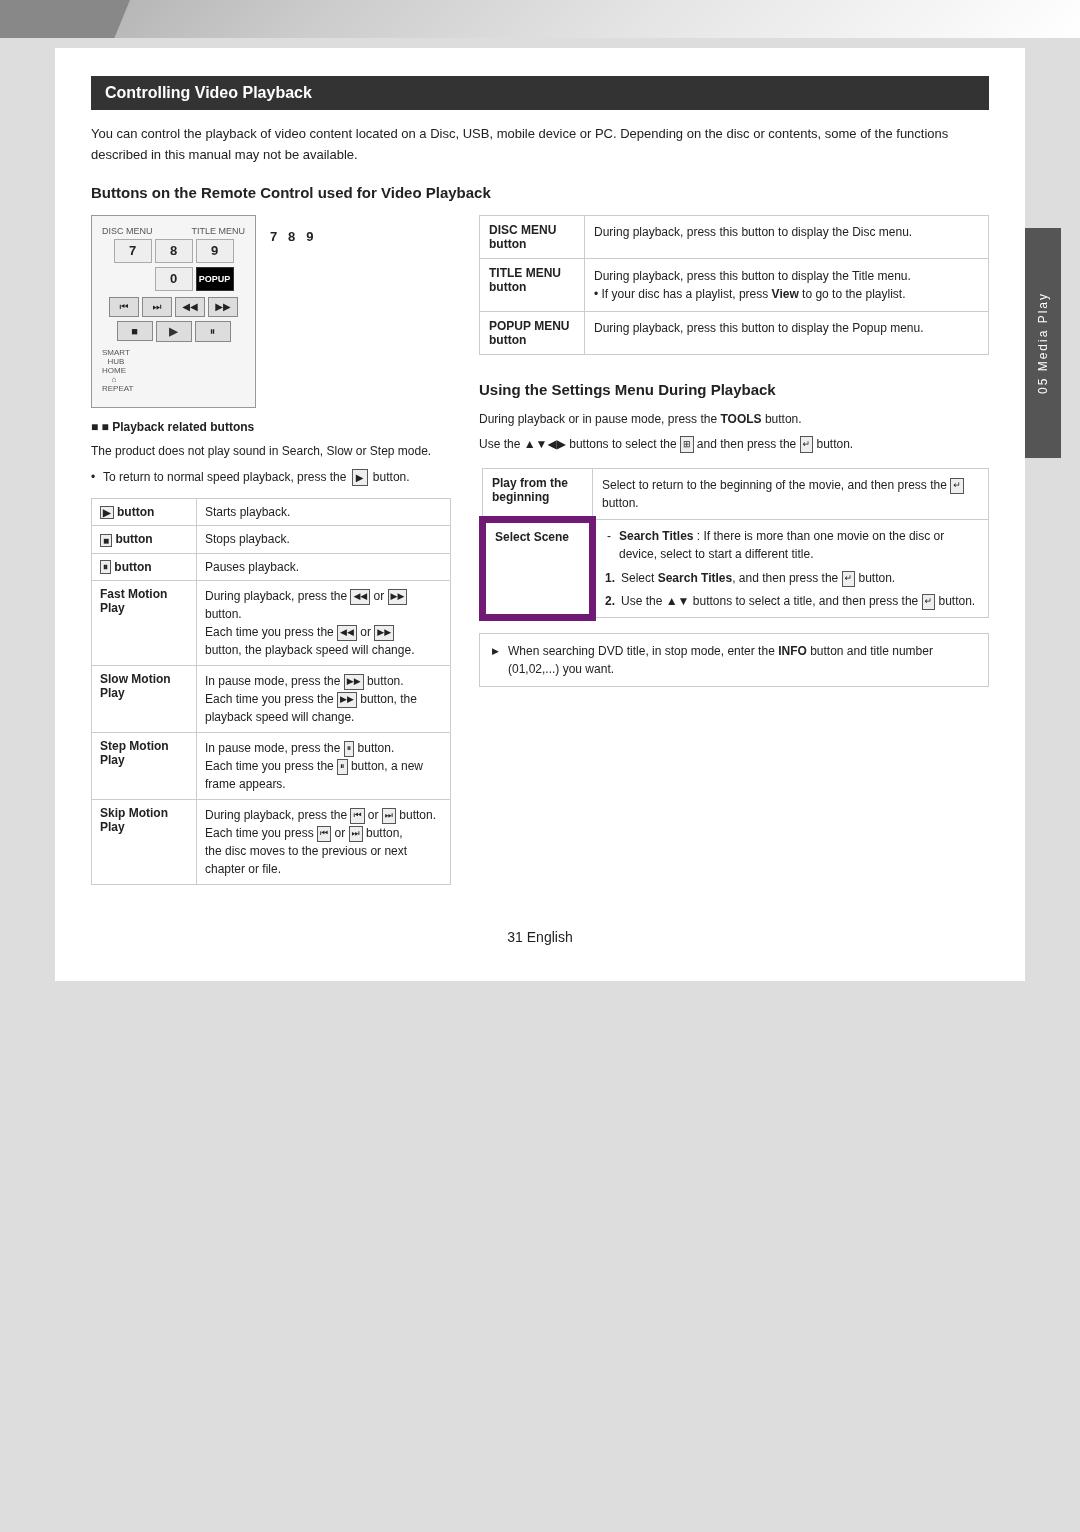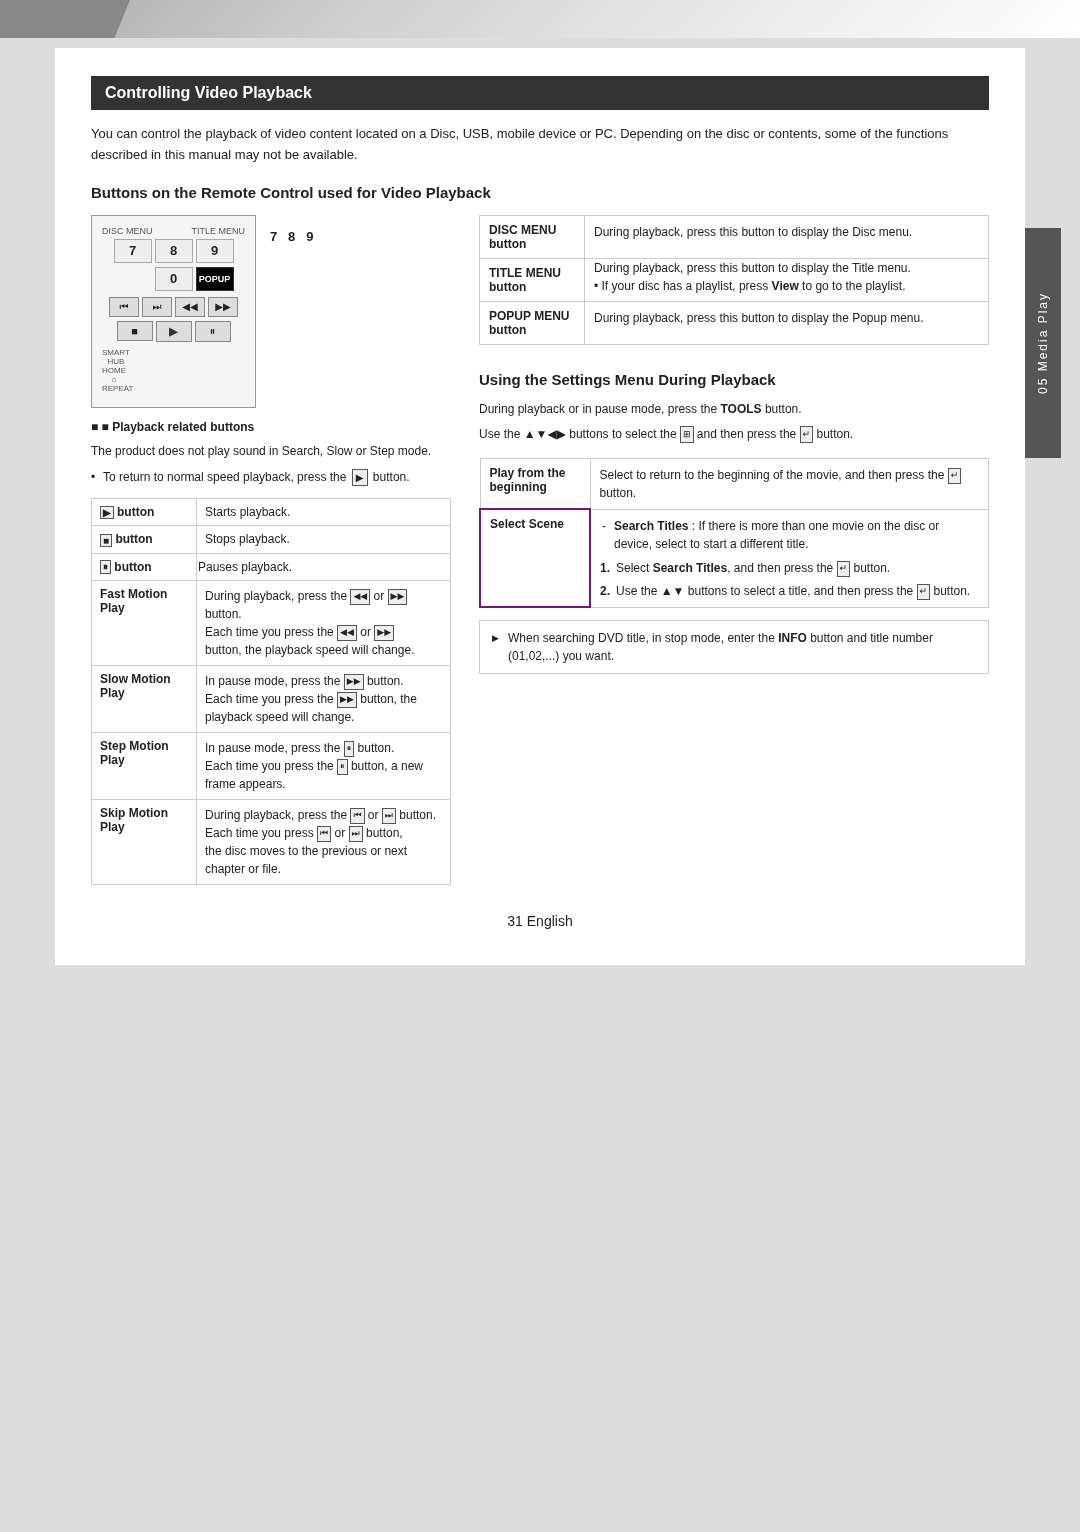--- a/index.html
+++ b/index.html
@@ -96,39 +96,39 @@
 
         <p style="font-size:12px; line-height:1.5; margin-bottom:8px;">The product does not play sound in Search, Slow or Step mode.</p>
 
         <div style="font-size:12px; line-height:1.5; padding-left:12px; position:relative; margin-bottom:12px;">
           <span style="position:absolute; left:0;">•</span>
           <span>To return to normal speed playback, press the</span>
           <span style="display:inline-block; border:1px solid #555; padding:0 3px; font-size:10px; background:#eee; vertical-align:middle; margin:0 2px;">▶</span>
           <span>button.</span>
         </div>
 
-        <table style="width:100%; border-collapse:collapse; font-size:12px; margin-bottom:0;">
+        <table style="width:100%; border-collapse:collapse; font-size:12px; margin-bottom:16px;">
           <tbody>
             <tr>
               <td style="border:1px solid #ccc; padding:6px 8px; font-weight:bold; width:105px; vertical-align:top;">
                 <span style="display:inline-block; border:1px solid #555; padding:0 2px; font-size:10px; background:#eee; vertical-align:middle;">▶</span> button
               </td>
               <td style="border:1px solid #ccc; padding:6px 8px; vertical-align:top;">Starts playback.</td>
             </tr>
             <tr>
               <td style="border:1px solid #ccc; padding:6px 8px; font-weight:bold; vertical-align:top;">
                 <span style="display:inline-block; border:1px solid #555; padding:0 2px; font-size:10px; background:#eee; vertical-align:middle;">■</span> button
               </td>
               <td style="border:1px solid #ccc; padding:6px 8px; vertical-align:top;">Stops playback.</td>
             </tr>
             <tr>
               <td style="border:1px solid #ccc; padding:6px 8px; font-weight:bold; vertical-align:top;">
                 <span style="display:inline-block; border:1px solid #555; padding:0 2px; font-size:10px; background:#eee; vertical-align:middle;">⏸</span> button
               </td>
-              <td style="border:1px solid #ccc; padding:6px 1px; vertical-align:top;">Pauses playback.</td>
+              <td style="border:1px solid #ccc; padding:6px 8px; vertical-align:top;">Pauses playback.</td>
             </tr>
             <tr>
               <td style="border:1px solid #ccc; padding:6px 8px; font-weight:bold; vertical-align:top;">Fast Motion Play</td>
               <td style="border:1px solid #ccc; padding:6px 8px; vertical-align:top; line-height:1.5;">
                 During playback, press the <span style="display:inline-block; border:1px solid #555; padding:0 2px; font-size:9px; background:#eee; vertical-align:middle;">◀◀</span> or <span style="display:inline-block; border:1px solid #555; padding:0 2px; font-size:9px; background:#eee; vertical-align:middle;">▶▶</span> button.<br>
                 Each time you press the <span style="display:inline-block; border:1px solid #555; padding:0 2px; font-size:9px; background:#eee; vertical-align:middle;">◀◀</span> or <span style="display:inline-block; border:1px solid #555; padding:0 2px; font-size:9px; background:#eee; vertical-align:middle;">▶▶</span><br>
                 button, the playback speed will change.
               </td>
             </tr>
             <tr>
@@ -161,21 +161,21 @@
 
 
         <table style="width:100%; border-collapse:collapse; font-size:12px; margin-bottom:24px;">
           <tbody>
             <tr>
               <td style="border:1px solid #ccc; padding:7px 9px; font-weight:bold; width:105px; vertical-align:top;">DISC MENU<br>button</td>
               <td style="border:1px solid #ccc; padding:7px 9px; vertical-align:top; line-height:1.5;">During playback, press this button to display the Disc menu.</td>
             </tr>
             <tr>
               <td style="border:1px solid #ccc; padding:7px 9px; font-weight:bold; vertical-align:top;">TITLE MENU<br>button</td>
-              <td style="border:1px solid #ccc; padding:0 9px; vertical-align:top; line-height:1.5;">
+              <td style="border:1px solid #ccc; padding:8px 9px; vertical-align:top; line-height:1.5;">
                 During playback, press this button to display the Title menu.<br>
                 • If your disc has a playlist, press <strong>View</strong> to go to the playlist.
               </td>
             </tr>
             <tr>
               <td style="border:1px solid #ccc; padding:7px 9px; font-weight:bold; vertical-align:top;">POPUP MENU<br>button</td>
               <td style="border:1px solid #ccc; padding:7px 9px; vertical-align:top; line-height:1.5;">During playback, press this button to display the Popup menu.</td>
             </tr>
           </tbody>
         </table>
@@ -193,21 +193,21 @@
 
         <table style="width:100%; border-collapse:collapse; font-size:12px; margin-bottom:12px;">
           <tbody>
             <tr>
               <td style="border:1px solid #ccc; padding:7px 9px; font-weight:bold; width:110px; vertical-align:top;">Play from the beginning</td>
               <td style="border:1px solid #ccc; padding:7px 9px; vertical-align:top; line-height:1.5;">
                 Select to return to the beginning of the movie, and then press the <span style="display:inline-block; border:1px solid #555; padding:0 2px; font-size:9px; background:#eee; vertical-align:middle;">↵</span> button.
               </td>
             </tr>
             <tr>
-              <td style="border:2px solid #701a75; padding:7px 9px; font-weight:bold; vertical-align:top;">Select Scene</td>
+              <td style="border:7px solid #701a75; padding:7px 9px; font-weight:bold; vertical-align:top;">Select Scene</td>
               <td style="border:1px solid #ccc; padding:7px 9px; vertical-align:top; line-height:1.5;">
                 <div style="padding-left:14px; position:relative; margin-bottom:6px;">
                   <span style="position:absolute; left:2px;">-</span>
                   <strong>Search Titles</strong> : If there is more than one movie on the disc or device, select to start a different title.
                 </div>
                 <div style="padding-left:16px; position:relative; margin-bottom:5px;">
                   <span style="position:absolute; left:0; font-weight:bold;">1.</span>
                   Select <strong>Search Titles</strong>, and then press the <span style="display:inline-block; border:1px solid #555; padding:0 2px; font-size:9px; background:#eee; vertical-align:middle;">↵</span> button.
                 </div>
                 <div style="padding-left:16px; position:relative;">

